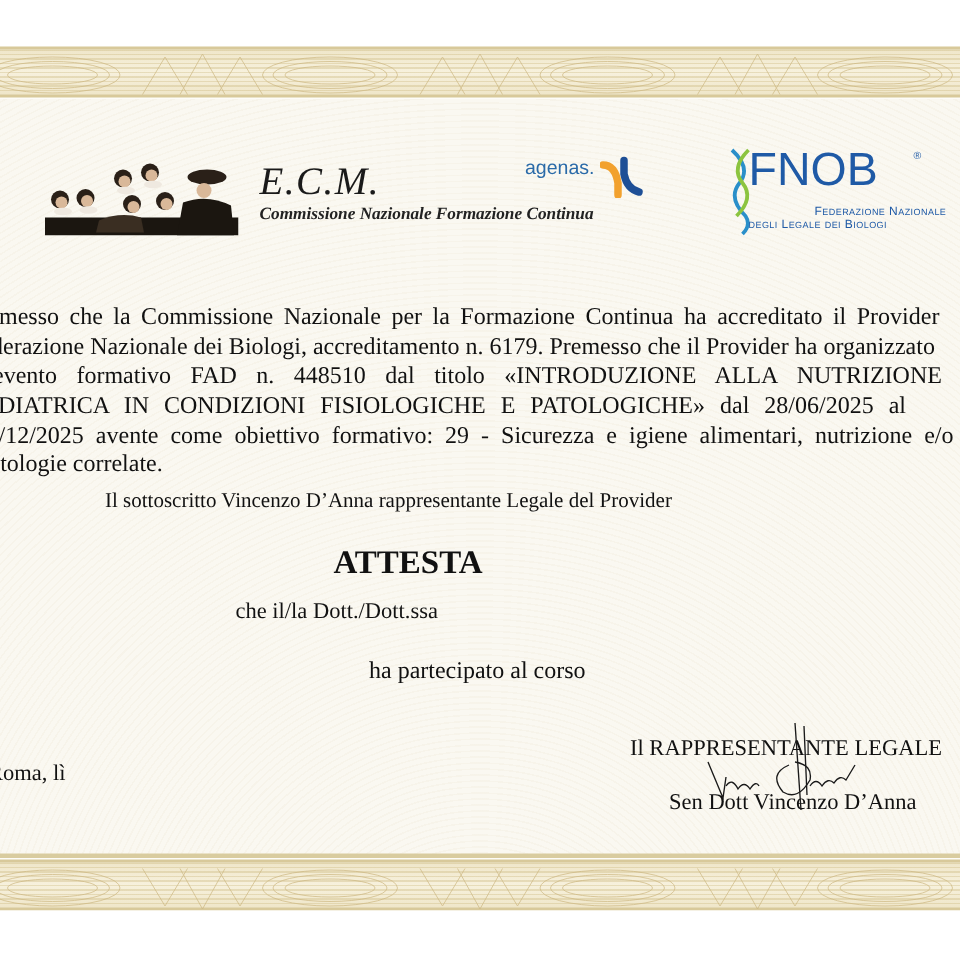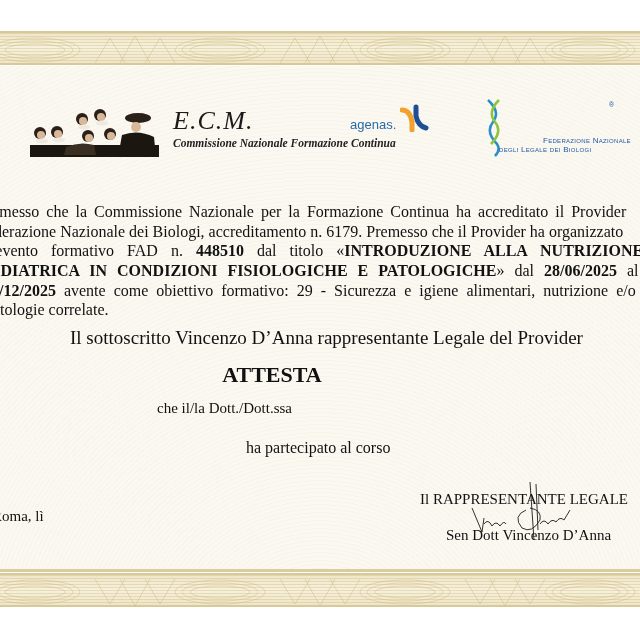--- a/index.html
+++ b/index.html
@@ -26,39 +26,39 @@
     border-bottom:2px solid #d8c99a;
     box-sizing:border-box;
   }
   .border-band svg { position:absolute; left:0; top:0; }
   .border-line { position:absolute; left:0; width:640px; height:3px; background:#d9cc9f; }
 
   .logo-painting { position:absolute; left:30px; top:107px; width:129px; height:50px; }
   .ecm-title { position:absolute; left:173px; top:106px; font-size:26px; font-style:italic; letter-spacing:1px; color:#1a1a1a; }
   .ecm-sub { position:absolute; left:173px; top:137px; font-size:11.5px; font-style:italic; font-weight:bold; color:#222; }
   .agenas { position:absolute; left:350px; top:104px; }
-  .agenas-text { position:absolute; left:0; top:13px; font-family:"Liberation Sans", sans-serif; font-size:13px; color:#2a6aa8; }
+  .agenas-text { position:absolute; left:0; top:0; font-family:"Liberation Sans", sans-serif; font-size:13px; color:#2a6aa8; }
   .agenas svg { position:absolute; left:50px; top:0; }
   .fnob { position:absolute; left:485px; top:98px; width:150px; height:62px; }
   .fnob-mark { position:absolute; left:0; top:0; }
   .fnob-name { position:absolute; left:14px; top:-3px; font-family:"Liberation Sans", sans-serif; font-size:31px; color:#1f5aa6; letter-spacing:0px; }
   .fnob-reg { position:absolute; left:124px; top:3px; font-size:7px; color:#1f5aa6; font-family:"Liberation Sans", sans-serif; }
   .fnob-l1 { position:absolute; left:18px; top:38px; font-family:"Liberation Sans", sans-serif; font-size:8px; color:#1f5aa6; font-variant:small-caps; letter-spacing:0.3px; white-space:nowrap;margin-left:40px; }
   .fnob-l2 { position:absolute; left:14px; top:47px; font-family:"Liberation Sans", sans-serif; font-size:8px; color:#1f5aa6; font-variant:small-caps; letter-spacing:0.3px; white-space:nowrap; }
 
   .body-line { position:absolute; left:-22px; font-size:16px; white-space:nowrap; line-height:18px; }
   .l1 { top:203px; word-spacing:3px; }
   .l2 { top:223px; }
   .l3 { top:242px; word-spacing:9px; }
   .l4 { top:262px; word-spacing:6px; }
   .l5 { top:282px; word-spacing:4px; }
   .l6 { top:301px; }
-  b { font-weight:bold; }
+  b { font-weight:normal; }
 
-  .sottoscritto { position:absolute; left:70px; top:327px; font-size:19px; white-space:nowrap; }
+  .sottoscritto { position:absolute; left:70px; top:327px; font-size:14px; white-space:nowrap; }
   .attesta { position:absolute; left:0; width:544px; top:362px; text-align:center; font-size:22px; font-weight:bold; }
   .dott { position:absolute; left:157px; top:400px; font-size:15px; white-space:nowrap;text-align:right; }
   .partecipato { position:absolute; left:246px; top:439px; font-size:16px; white-space:nowrap; }
   .roma { position:absolute; left:-8px; top:508px; font-size:15px; white-space:nowrap; }
   .rapp { position:absolute; left:420px; top:491px; font-size:15px; white-space:nowrap; }
   .sen { position:absolute; left:446px; top:527px; font-size:15px; white-space:nowrap; }
   .signature { position:absolute; left:470px; top:480px; width:110px; height:72px; }
 </style>
 </head>
 <body>
@@ -129,20 +129,21 @@
     <path d="M2 6 Q10 6 12 18 L12 26" stroke="#f2a12e" stroke-width="5" fill="none" stroke-linecap="round"></path>
     <path d="M16 3 L16 12 Q18 22 26 24" stroke="#1e4f96" stroke-width="5" fill="none" stroke-linecap="round"></path>
   </svg>
 </div>
 
 <div class="fnob">
   <svg class="fnob-mark" width="20" height="60" viewBox="0 0 20 60">
     <path d="M3 2 Q16 14 8 24 Q0 34 12 46 Q16 52 10 58" stroke="#2a8fc9" stroke-width="2.5" fill="none"></path>
     <path d="M14 2 Q2 14 10 24 Q18 34 6 46" stroke="#8cc43f" stroke-width="2.5" fill="none"></path>
   </svg>
+  <span class="fnob-name">FNOB</span>
   <span class="fnob-reg">®</span>
   <span class="fnob-l1">Federazione Nazionale</span>
   <span class="fnob-l2">degli Legale dei Biologi</span>
 </div>
 
 <div class="body-line l1">Premesso che la Commissione Nazionale per la Formazione Continua ha accreditato il Provider</div>
 <div class="body-line l2">Federazione Nazionale dei Biologi, accreditamento n. 6179. Premesso che il Provider ha organizzato</div>
 <div class="body-line l3" style="left:-12px;"><span>l'evento formativo FAD n. </span><b>448510</b><span> dal titolo «</span><b>INTRODUZIONE ALLA NUTRIZIONE</b></div>
 <div class="body-line l4" style="left:-20px;"><b>PEDIATRICA IN CONDIZIONI FISIOLOGICHE E PATOLOGICHE</b><span>» dal </span><b>28/06/2025</b><span> al</span></div>
 <div class="body-line l5" style="left:-17px;"><b>31/12/2025</b><span> avente come obiettivo formativo: 29 - Sicurezza e igiene alimentari, nutrizione e/o</span></div>

